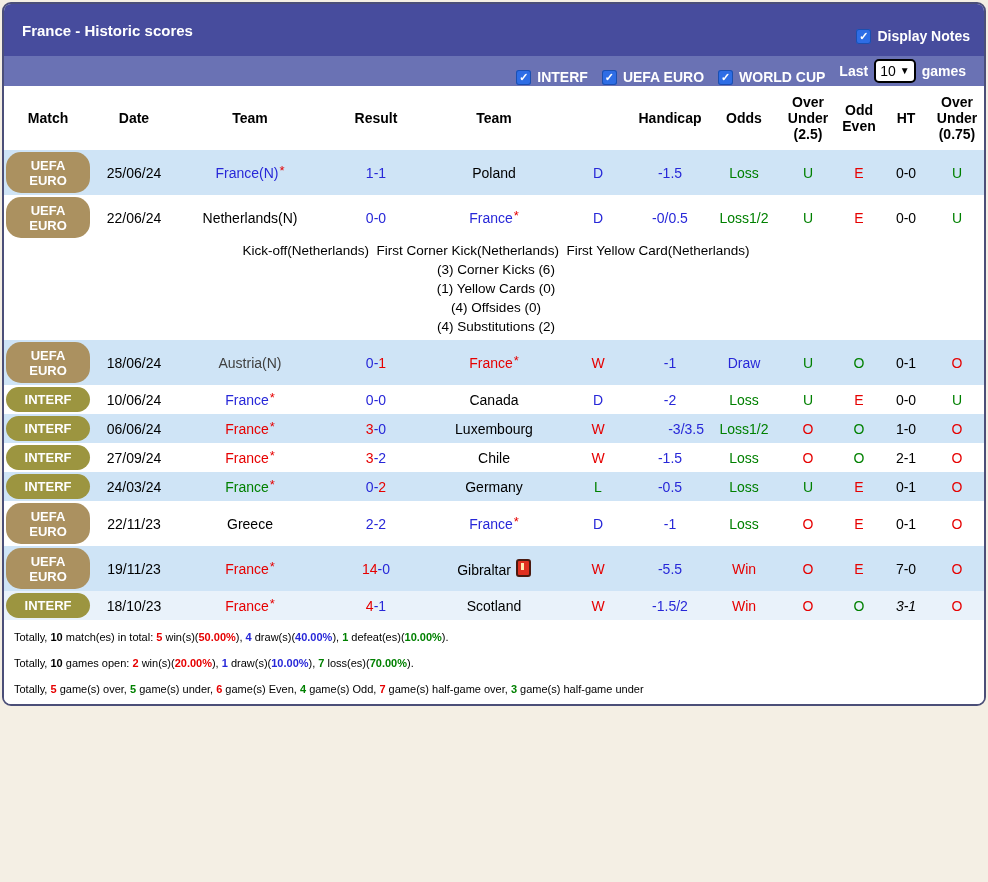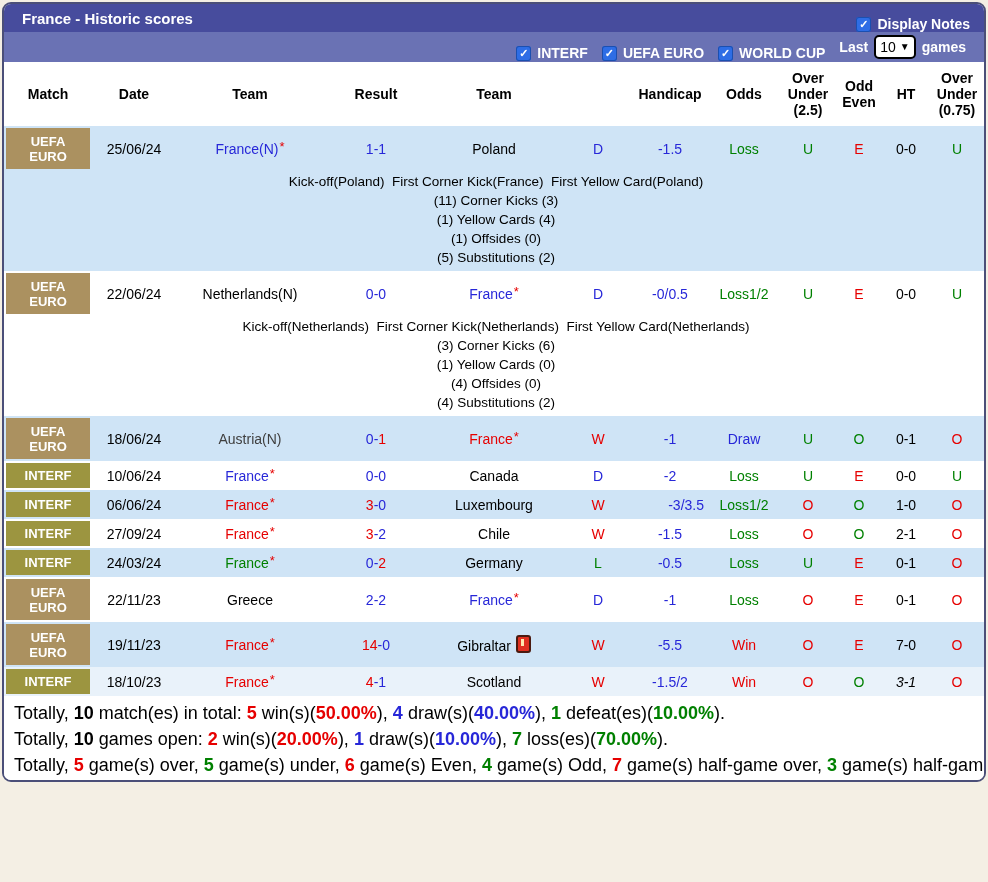--- a/index.html
+++ b/index.html
@@ -11,21 +11,21 @@
   #frame{
     width:980px;
     margin:2px 0 0 2px;
     border:2px solid #4b4f78;
     border-radius:9px;
     overflow:hidden;
     background:#ffffff;
   }
   
   #titlebar{
-    height:28px; background:#474c9d;
+    height:52px; background:#474c9d;
     display:flex; align-items:center; justify-content:space-between;
     padding:0 14px 0 18px; box-sizing:border-box;
   }
   #titlebar .title{color:#fff;font-weight:bold;font-size:15px;}
   .cb-group{display:flex;align-items:center;gap:6px;margin-top:12px;}
   .cb{
     width:15px;height:15px;background:#2e6de5;border-radius:3px;
     display:inline-flex;align-items:center;justify-content:center;
     flex:0 0 auto; box-shadow:0 0 0 1px #1b4fb0 inset;
   }
@@ -51,37 +51,38 @@
   .c0{width:88px}.c1{width:84px}.c2{width:148px}.c3{width:104px}.c4{width:132px}
   .c5{width:76px}.c6{width:68px}.c7{width:80px}.c8{width:48px}.c9{width:54px}
   .c10{width:40px}.c11{width:62px}
   tr.main.tall{height:45px;}
   tr.main.short{height:29px;}
   .badge{
     margin:2px 2px;height:calc(100% - 4px);
     display:flex;align-items:center;justify-content:center;
     color:#fff;font-weight:bold;font-size:13px;line-height:15px;
     white-space:pre-line;
+    border-radius:15px;
   }
   td.matchcell{height:inherit;}
   td.matchcell > .badge{min-height:25px;}
   .tall td.matchcell .badge{min-height:41px;}
   .short td.matchcell .badge{min-height:25px;}
   .star{color:#e60000;position:relative;top:-3px;font-size:13px;margin-left:1px;}
   tr.notes td{padding:1px 0 4px 0;}
   .note-line{white-space:pre;font-size:13.5px;line-height:19px;color:#000;text-align:center;}
   .redcard{
     display:inline-block;width:11px;height:14px;margin-left:5px;
     background:#e03020;border:2px solid #4a1a10;border-radius:3px;
     vertical-align:-2px;position:relative;
   }
   .redcard::after{content:"";position:absolute;left:3px;top:2px;width:3px;height:7px;background:#ffe9b0;}
   
   #summary{background:#fff;padding:4px 0 2px 10px;}
-  .sum-line{font-size:18px;line-height:26px;color:#000;white-space:nowrap;}
+  .sum-line{font-size:11px;line-height:26px;color:#000;white-space:nowrap;}
 </style>
 </head>
 <body>
 
 <div id="frame">
 
   <div id="titlebar" style="background: rgb(71, 76, 157);">
     <span class="title">France - Historic scores</span>
     <span class="cb-group">
       <span class="cb" style="background: rgb(46, 109, 229);"></span>
@@ -159,29 +160,20 @@
           <td><span style="color: rgb(39, 39, 216);">1</span><span style="color: rgb(39, 39, 216);">-</span><span style="color: rgb(39, 39, 216);">1</span></td>
           <td><span style="color: rgb(0, 0, 0);">Poland</span></td>
           <td style="color: rgb(39, 39, 216);">D</td>
           <td style="color: rgb(39, 39, 216);">-1.5</td>
           <td style="color: rgb(0, 128, 0);">Loss</td>
           <td style="color: rgb(0, 128, 0);">U</td>
           <td style="color: rgb(230, 0, 0);">E</td>
           <td style="color: rgb(0, 0, 0);">0-0</td>
           <td style="color: rgb(0, 128, 0);">U</td>
         </tr>
-        <tr class="notes" style="background: rgb(207, 228, 246);">
-          <td colspan="12">
-            <div class="note-line">Kick-off(Poland)  First Corner Kick(France)  First Yellow Card(Poland)</div>
-            <div class="note-line">(11) Corner Kicks (3)</div>
-            <div class="note-line">(1) Yellow Cards (4)</div>
-            <div class="note-line">(1) Offsides (0)</div>
-            <div class="note-line">(5) Substitutions (2)</div>
-          </td>
-        </tr>
         <tr class="main tall" style="background: rgb(255, 255, 255);">
           <td class="matchcell">
             <div class="badge" style="background: rgb(171, 145, 96);">UEFA
 EURO</div>
           </td>
           <td>22/06/24</td>
           <td><span style="color: rgb(0, 0, 0);">Netherlands(N)</span></td>
           <td><span style="color: rgb(39, 39, 216);">0</span><span style="color: rgb(39, 39, 216);">-</span><span style="color: rgb(39, 39, 216);">0</span></td>
           <td><span style="color: rgb(39, 39, 216);">France</span><span class="star" style="color: rgb(230, 0, 0);">*</span></td>
           <td style="color: rgb(39, 39, 216);">D</td>

